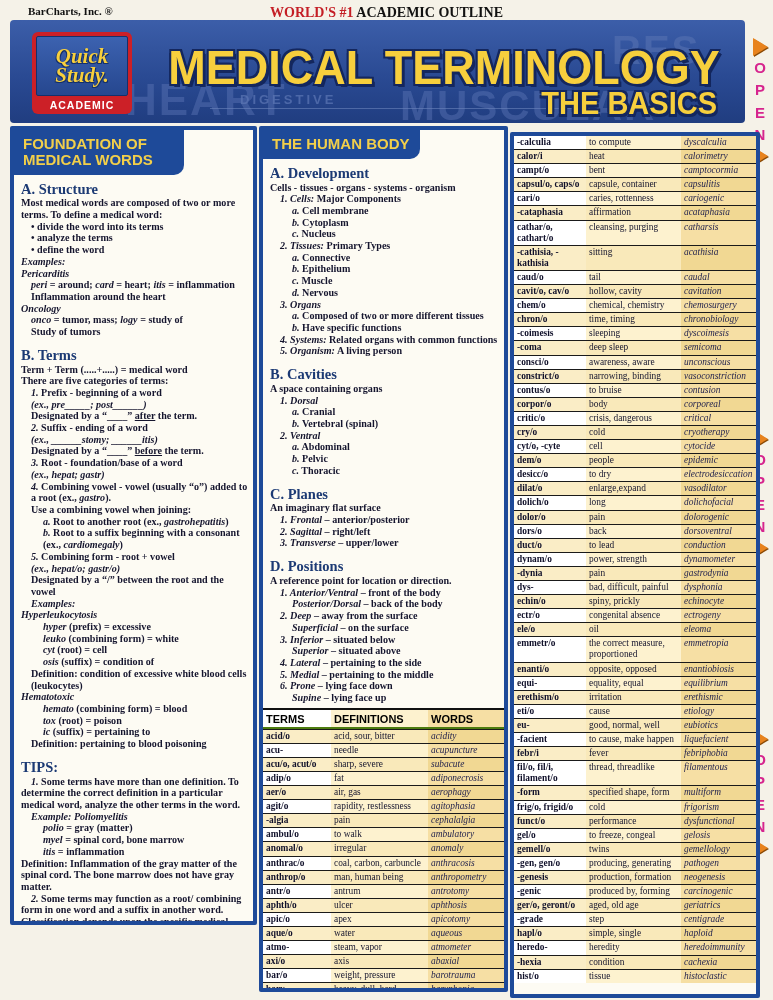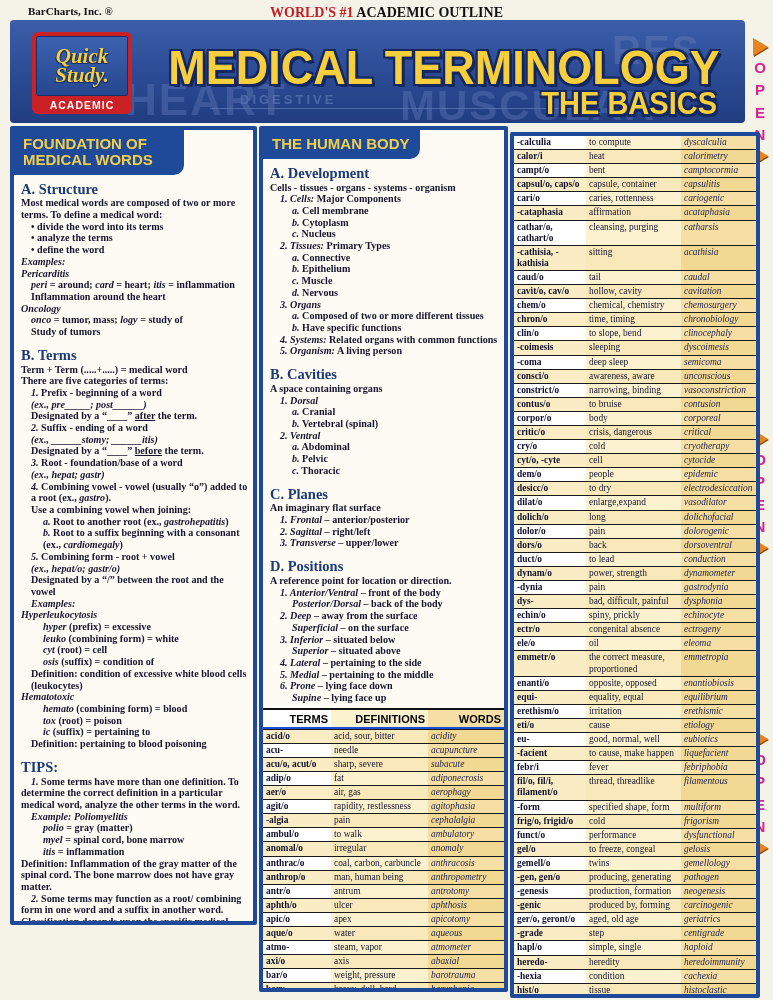--- a/index.html
+++ b/index.html
@@ -68,21 +68,21 @@
   .sp { margin-top:7px; }
   .it { font-style:italic; }
   .itl { font-style:italic; }
   .term { font-style:italic; }
   .b1 { padding-left:10px; }
   .i1 { padding-left:10px; }
   .i2 { padding-left:22px; }
   .cont { padding-left:22px; }
   .fi { text-indent:10px; }
   .p { }
-  .thead-row { display:flex; border-bottom:2px solid #1d4ed8;text-align:right; }
+  .thead-row { display:flex; border-bottom:2px solid #4d7c0f; }
   .thead-row .hc { font-family:"Liberation Sans",sans-serif; font-weight:bold; font-size:11px; color:#000; padding:3px 3px 2px 3px; }
   .trow { display:flex; border-top:1.6px solid #1a1a1a; }
   .trow:first-child { border-top:none; }
   .tc { font-size:9.4px; line-height:1.18; padding:1px 2px 1px 3px; }
   .tc1 { font-weight:bold; color:#10102a; }
   .tc2 { color:#15152e; }
   .tc3 { font-style:italic; color:#23234d; }
   
   #mid-table .tc1,#mid-table .hc1 { width:68px; background:#fff; }
   #mid-table .tc2,#mid-table .hc2 { width:97px; background:#fdf2cf; }
@@ -416,25 +416,20 @@
           <div class="tc tc1">chem/o</div>
           <div class="tc tc2">chemical, chemistry</div>
           <div class="tc tc3">chemosurgery</div>
         </div>
         <div class="trow">
           <div class="tc tc1">chron/o</div>
           <div class="tc tc2">time, timing</div>
           <div class="tc tc3">chronobiology</div>
         </div>
         <div class="trow">
-          <div class="tc tc1">clin/o</div>
-          <div class="tc tc2">to slope, bend</div>
-          <div class="tc tc3">clinocephaly</div>
-        </div>
-        <div class="trow">
           <div class="tc tc1">-coimesis</div>
           <div class="tc tc2">sleeping</div>
           <div class="tc tc3">dyscoimesis</div>
         </div>
         <div class="trow">
           <div class="tc tc1">-coma</div>
           <div class="tc tc2">deep sleep</div>
           <div class="tc tc3">semicoma</div>
         </div>
         <div class="trow">

